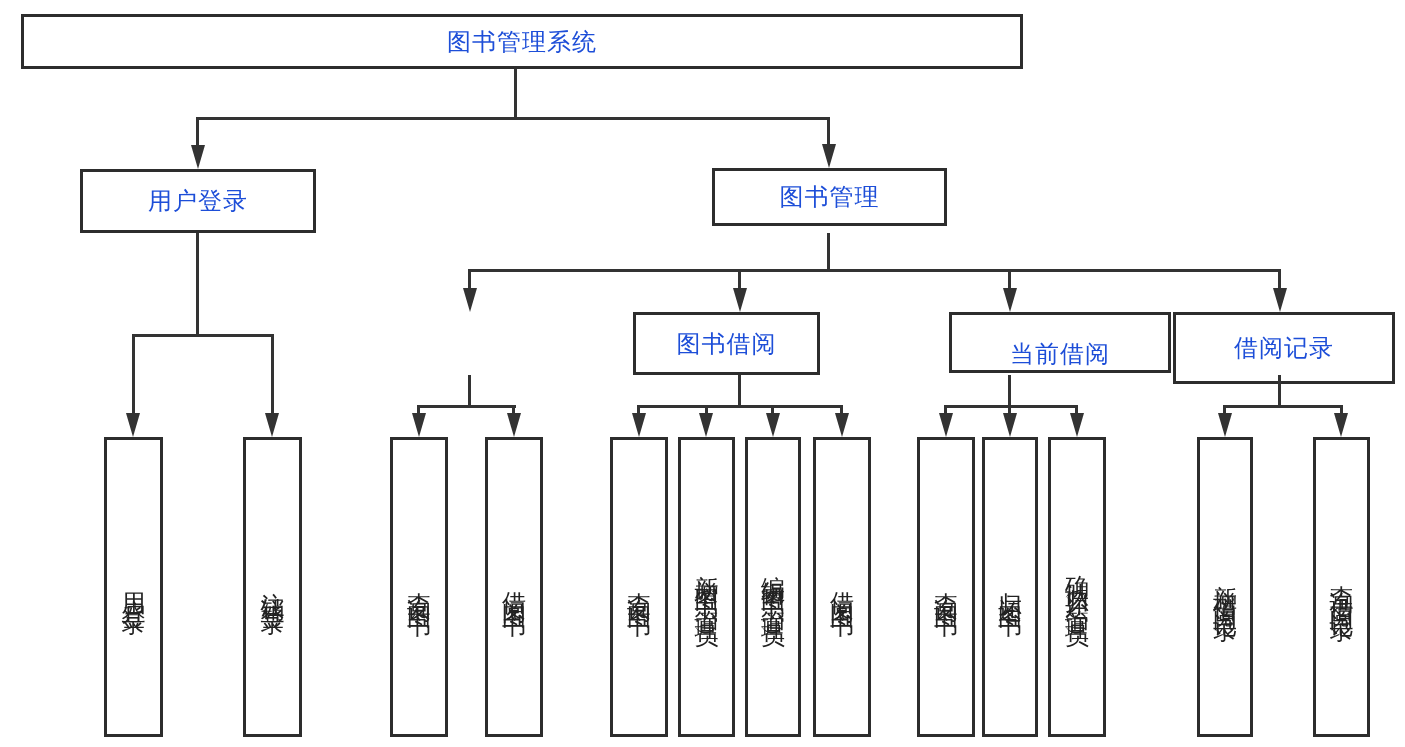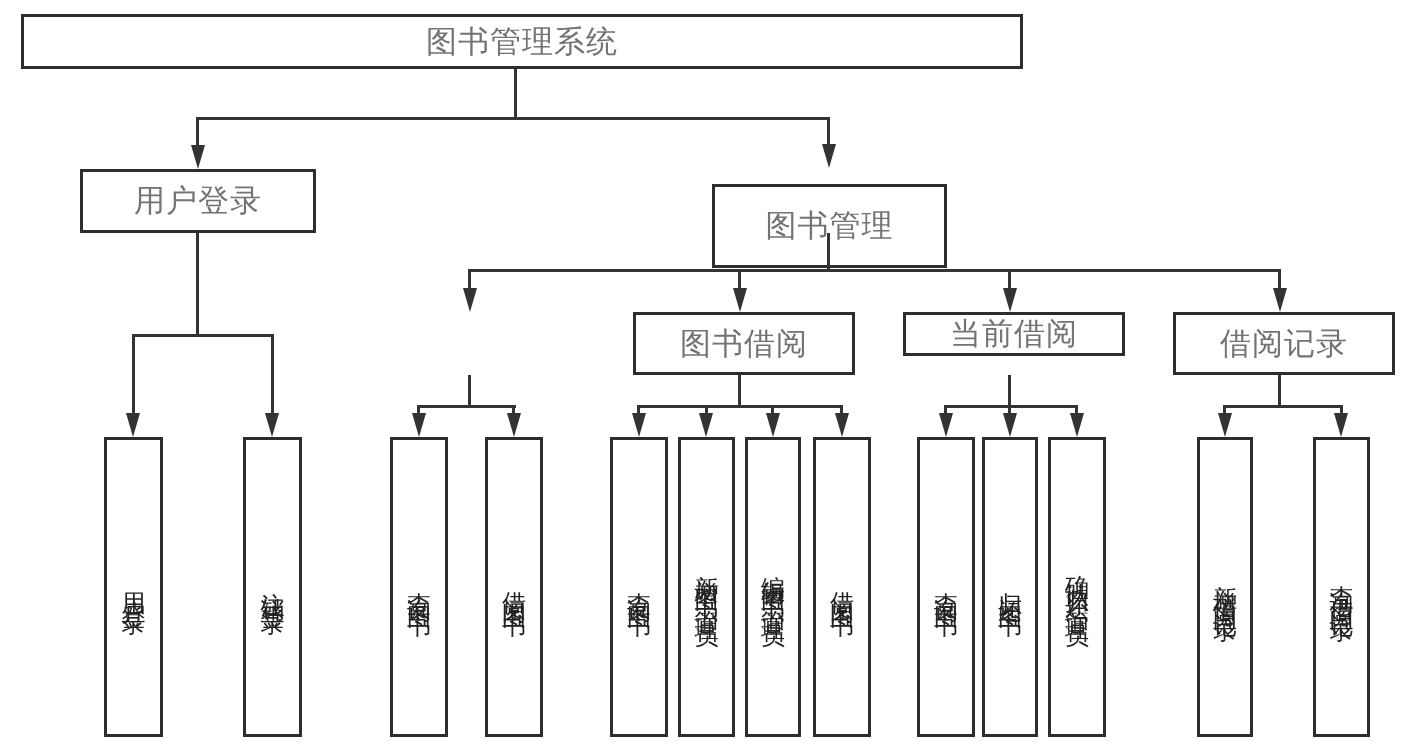--- a/index.html
+++ b/index.html
@@ -11,21 +11,21 @@
     overflow:hidden;
   }
   .box{
     position:absolute;
     background:#ffffff;
     border:3px solid #2d2d2d;
     box-sizing:border-box;
     display:flex;align-items:center;justify-content:center;
     color:#222222;
   }
-  .hlabel{font-size:31px;letter-spacing:1px;color:#737373;}
+  .hlabel{font-size:24px;letter-spacing:1px;color:#1d4ed8;}
   .vtext{
     writing-mode:vertical-rl;
     text-orientation:mixed;
     font-size:24px;
     letter-spacing:7px;
     line-height:1;
     color:#222222;
     white-space:nowrap;
   }
   .hl{position:absolute;height:3px;background:#333333;}
@@ -53,21 +53,21 @@
   <div class="vl" style="left:514px;top:69px;height:49px;"></div>
   <div class="hl" style="left:196px;top:117px;width:634px;"></div>
   <div class="vl" style="left:196px;top:117px;height:30px;"></div>
   <div class="arrow" style="left:191px;top:145px;"></div>
   <div class="vl" style="left:827px;top:117px;height:29px;"></div>
   <div class="arrow" style="left:822px;top:144px;"></div>
 
   <div class="box" style="left:80px;top:169px;width:236px;height:64px;">
     <span class="hlabel">用户登录</span>
   </div>
-  <div class="box" style="left:712px;top:184px;width:235px;height:84px;text-align:right;">
+  <div class="box" style="left:712px;top:168px;width:235px;height:58px;text-align:right;">
     <span class="hlabel">图书管理</span>
   </div>
 
   <div class="vl" style="left:196px;top:233px;height:102px;"></div>
   <div class="hl" style="left:132px;top:334px;width:142px;"></div>
   <div class="vl" style="left:132px;top:334px;height:82px;"></div>
   <div class="arrow" style="left:126px;top:413px;"></div>
   <div class="vl" style="left:271px;top:334px;height:82px;"></div>
   <div class="arrow" style="left:265px;top:413px;"></div>
 
@@ -75,27 +75,27 @@
   <div class="hl" style="left:468px;top:269px;width:813px;"></div>
   <div class="vl" style="left:468px;top:269px;height:22px;"></div>
   <div class="arrow" style="left:463px;top:288px;"></div>
   <div class="vl" style="left:738px;top:269px;height:22px;"></div>
   <div class="arrow" style="left:733px;top:288px;"></div>
   <div class="vl" style="left:1008px;top:269px;height:22px;"></div>
   <div class="arrow" style="left:1003px;top:288px;"></div>
   <div class="vl" style="left:1278px;top:269px;height:22px;"></div>
   <div class="arrow" style="left:1273px;top:288px;"></div>
 
-  <div class="box" style="left:633px;top:312px;width:222px;height:63px;">
+  <div class="box" style="left:633px;top:312px;width:187px;height:63px;">
     <span class="hlabel">图书借阅</span>
   </div>
-  <div class="box" style="left:903px;top:312px;width:222px;height:44px;">
+  <div class="box" style="left:949px;top:312px;width:222px;height:61px;align-items:flex-end;">
     <span class="hlabel">当前借阅</span>
   </div>
-  <div class="box" style="left:1173px;top:312px;width:222px;height:63px;">
+  <div class="box" style="left:1173px;top:312px;width:222px;height:72px;">
     <span class="hlabel">借阅记录</span>
   </div>
 
   <div class="vl" style="left:468px;top:375px;height:31px;"></div>
   <div class="hl" style="left:417px;top:405px;width:99px;"></div>
   <div class="vl" style="left:417px;top:405px;height:10px;"></div>
   <div class="arrow" style="left:412px;top:413px;"></div>
   <div class="vl" style="left:512px;top:405px;height:10px;"></div>
   <div class="arrow" style="left:507px;top:413px;"></div>
 

